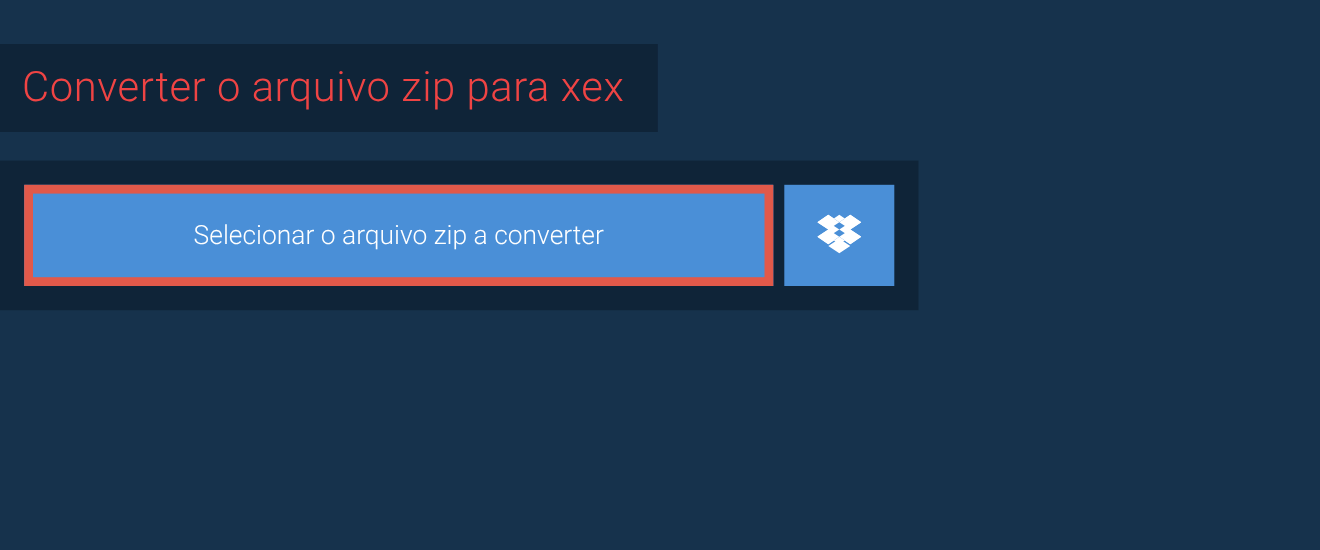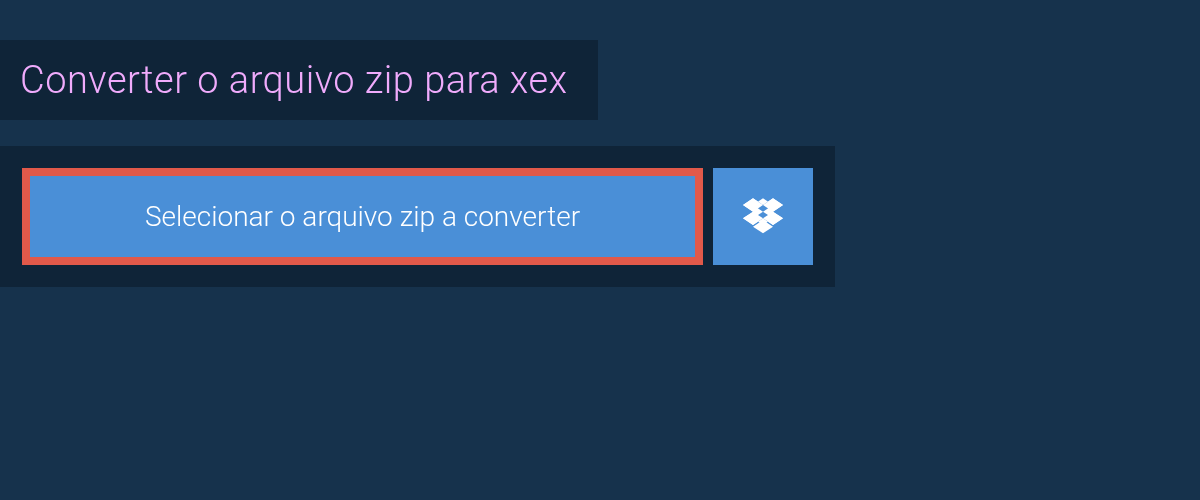--- a/index.html
+++ b/index.html
@@ -14,39 +14,39 @@
       height: 500px;
       overflow: hidden;
     }
     .header-bar {
       background-color: #0f2438;
       display: inline-block;
       padding: 18px 30px 18px 20px;
       margin-top: 40px;
     }
     .header-title {
-      color: #f0abfc;
+      color: #ef4444;
       font-size: 38px;
       font-weight: 300;
       letter-spacing: 0.5px;
     }
     .converter-panel {
       background-color: #0f2438;
       padding: 22px;
       margin-top: 26px;
       display: flex;
       align-items: stretch;
       gap: 10px;
       width: 835px;
     }
     .select-file-button {
       background-color: #4a8fd7;
       border: 8px solid #e1594a;
       color: #ffffff;
-      font-size: 28px;
+      font-size: 24px;
       font-weight: 300;
       padding: 24px 36px;
       text-align: center;
       cursor: pointer;
       flex: 1;
       display: flex;
       align-items: center;
       justify-content: center;
     }
     .dropbox-button {

